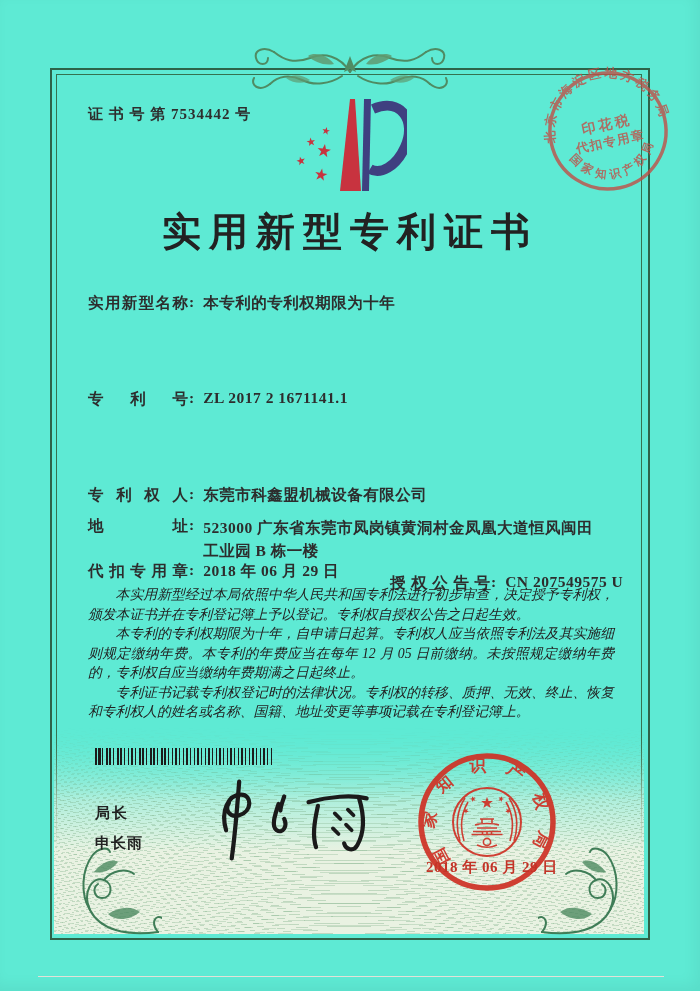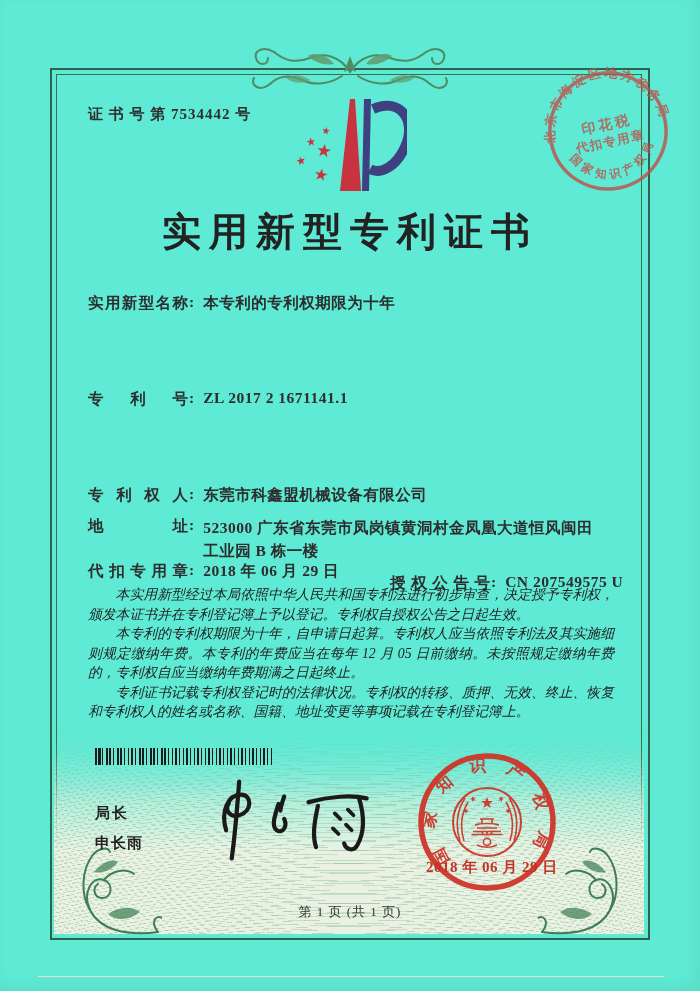--- a/index.html
+++ b/index.html
@@ -205,16 +205,15 @@
         <path d="M-4.5,12.5 L-4.5,9.5 M0,12.5 L0,9.5 M4.5,12.5 L4.5,9.5"></path>
         <path d="M-27,19 C-32,4 -30,-12 -22,-24 M27,19 C32,4 30,-12 22,-24"></path>
         <path d="M-23,19 C-27,6 -26,-8 -19,-20 M23,19 C27,6 26,-8 19,-20"></path>
         <circle cx="0" cy="20" r="3.6"></circle>
         <path d="M-10,23 C-4,26 4,26 10,23"></path>
       </g>
     </g>
   </svg>
   <div class="seal-date">2018 年 06 月 29 日</div>
 
-  <div class="footer">第 1 页 (共 1 页)</div>
 
   <div class="scan-edge"></div>
 </div>
 
 </body></html>

